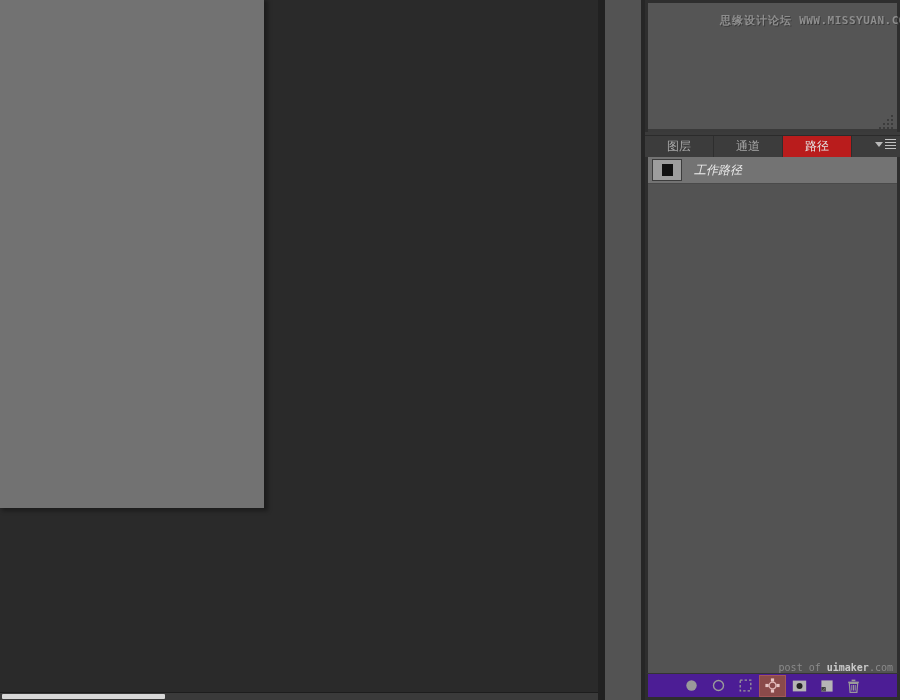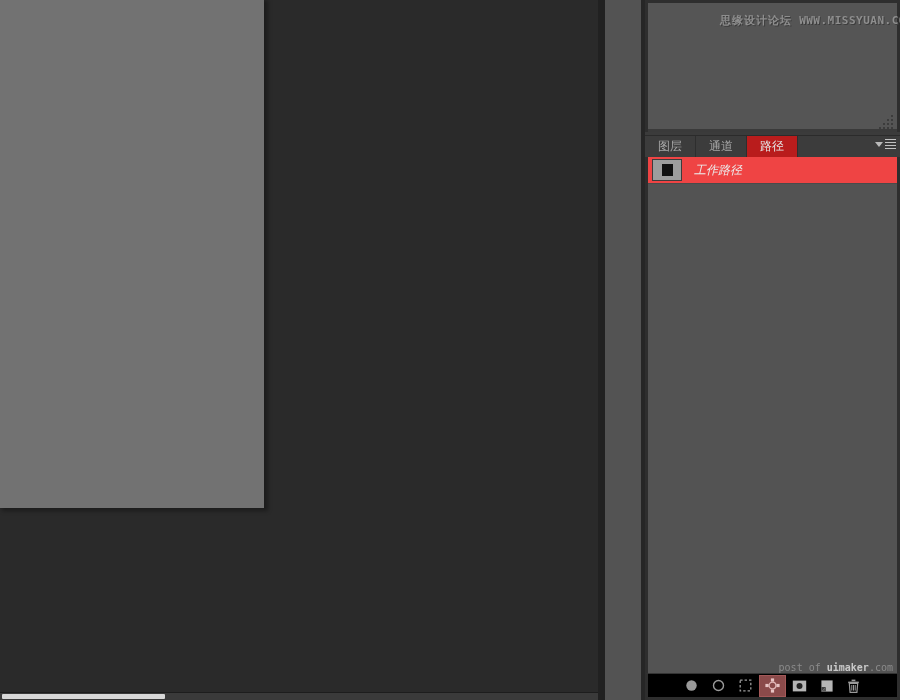--- a/index.html
+++ b/index.html
@@ -131,21 +131,21 @@
     position:absolute;
     left:0; top:135px;
     width:255px; height:22px;
     background:#3c3c3c;
     border-top:1px solid #2b2b2b;
     display:flex;
     align-items:flex-end;
   }
   .tab {
     height:21px;
-    padding:0 13px;
+    padding:0 22px;
     display:flex;
     align-items:center;
     font-size:12px;
     color:#a8a8a8;
     background:#3c3c3c;
     border-right:1px solid #2e2e2e;
     cursor:default;
     user-select:none;
     white-space:nowrap;
   }
@@ -186,21 +186,21 @@
     position:absolute;
     left:0; top:157px;
     width:255px; height:516px;
     background:#535353;
     border-left:3px solid #2e2e2e;
     border-right:3px solid #2e2e2e;
   }
   .path-row {
     position:relative;
     height:27px;
-    background:#ef4444;
+    background:#737373;
     border-bottom:1px solid #4a4a4a;
     display:flex;
     align-items:center;
     padding-left:4px;
     cursor:default;
     user-select:none;
   }
   .path-thumb {
     width:30px; height:22px;
     background:#9d9d9d;
@@ -227,21 +227,21 @@
     width:100%;
     bottom:0;
     background:#535353;
   }
 
   
   .paths-footer {
     position:absolute;
     left:0; top:673px;
     width:255px; height:24px;
-    background:#000000;
+    background:#4c1d95;
     border-left:3px solid #2e2e2e;
     border-right:3px solid #2e2e2e;
     border-top:1px solid #343434;
     display:flex;
     align-items:center;
     justify-content:center;
     gap:0px;
   }
   .fbtn {
     width:27px; height:22px;

